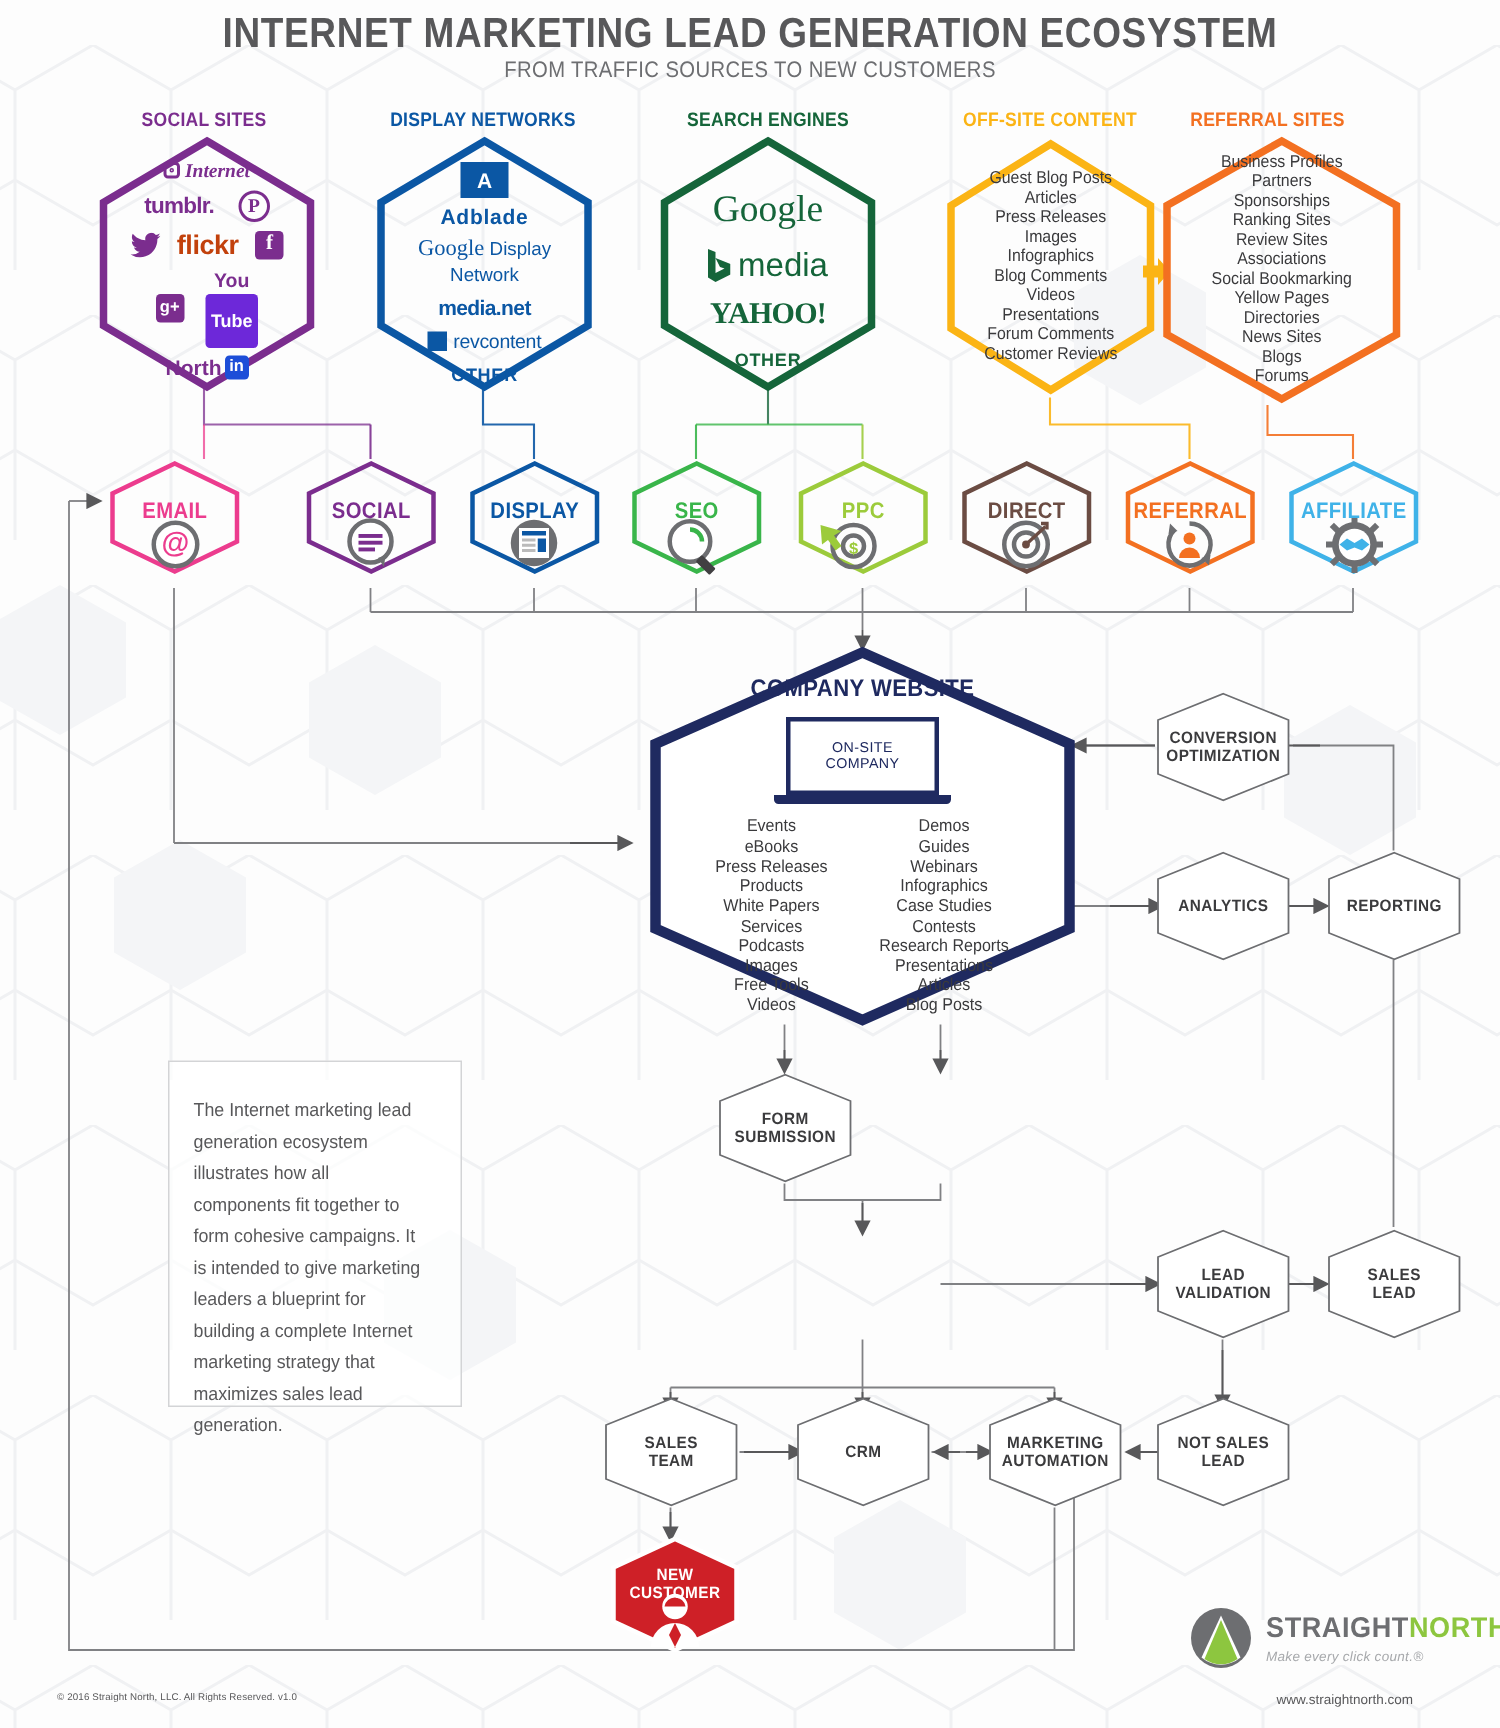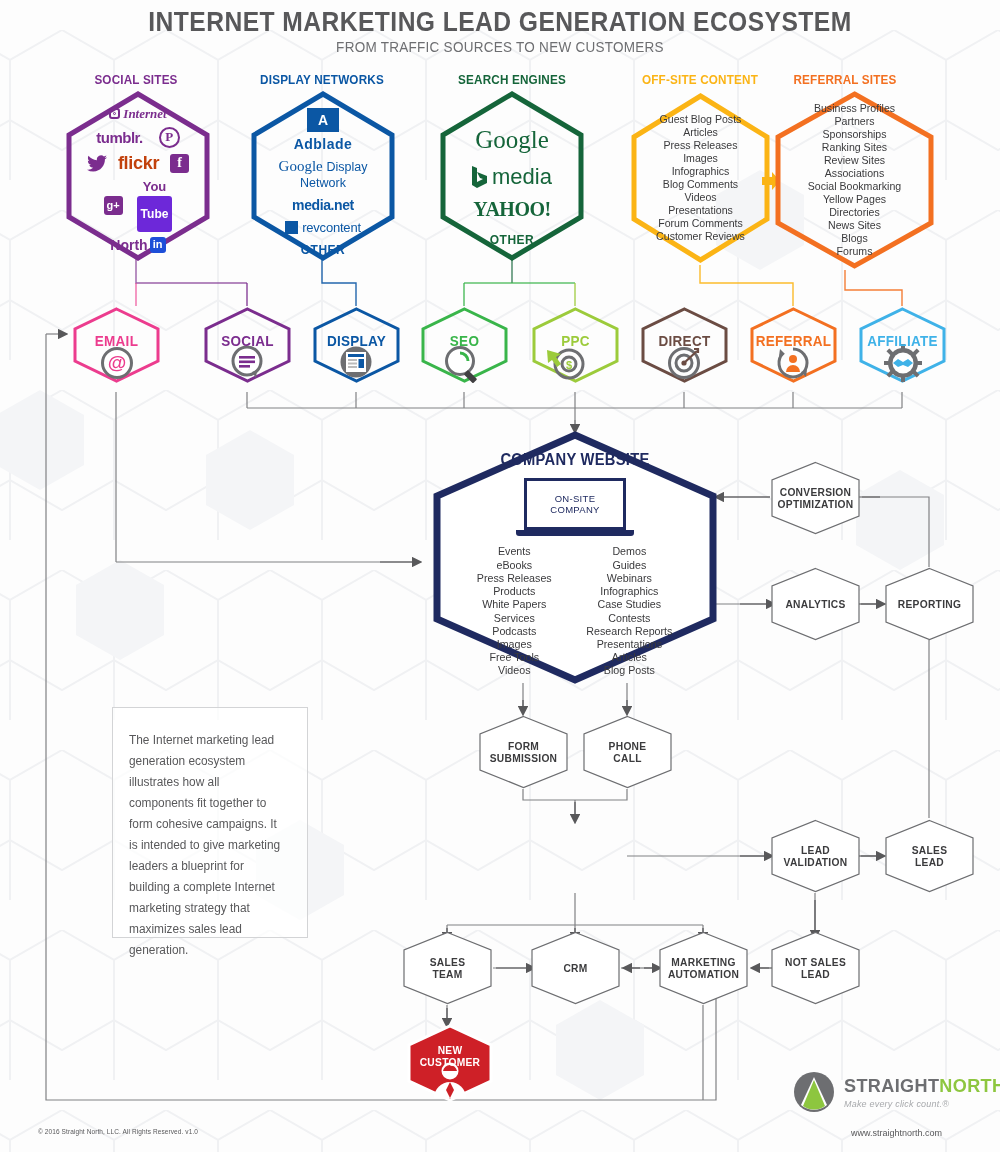--- a/index.html
+++ b/index.html
@@ -630,31 +630,20 @@
         <path d="M46.5 1.5 L90 19 L90 55 L46.5 72.5 L3 55 L3 19 Z" fill="#fff" stroke="#6D6E71" stroke-width="1.2"></path>
       </svg>
     <div class="hex-content">
         <div class="proc-label">
           <div>FORM</div>
           <div>SUBMISSION</div>
         </div>
       </div>
   </div>
 
-  <div class="hex" style="left:581px; top:715px; width:93px; height:74px;">
-    <svg viewBox="0 0 93 74" preserveAspectRatio="none">
-        <path d="M46.5 1.5 L90 19 L90 55 L46.5 72.5 L3 55 L3 19 Z" fill="#fff" stroke="#6D6E71" stroke-width="1.2"></path>
-      </svg>
-    <div class="hex-content">
-        <div class="proc-label">
-          <div>PHONE</div>
-          <div>CALL</div>
-        </div>
-      </div>
-  </div>
 
 
   <div class="hex" style="left:769px; top:819px; width:93px; height:74px;">
     <svg viewBox="0 0 93 74" preserveAspectRatio="none">
         <path d="M46.5 1.5 L90 19 L90 55 L46.5 72.5 L3 55 L3 19 Z" fill="#fff" stroke="#6D6E71" stroke-width="1.2"></path>
       </svg>
     <div class="hex-content">
         <div class="proc-label">
           <div>LEAD</div>
           <div>VALIDATION</div>

